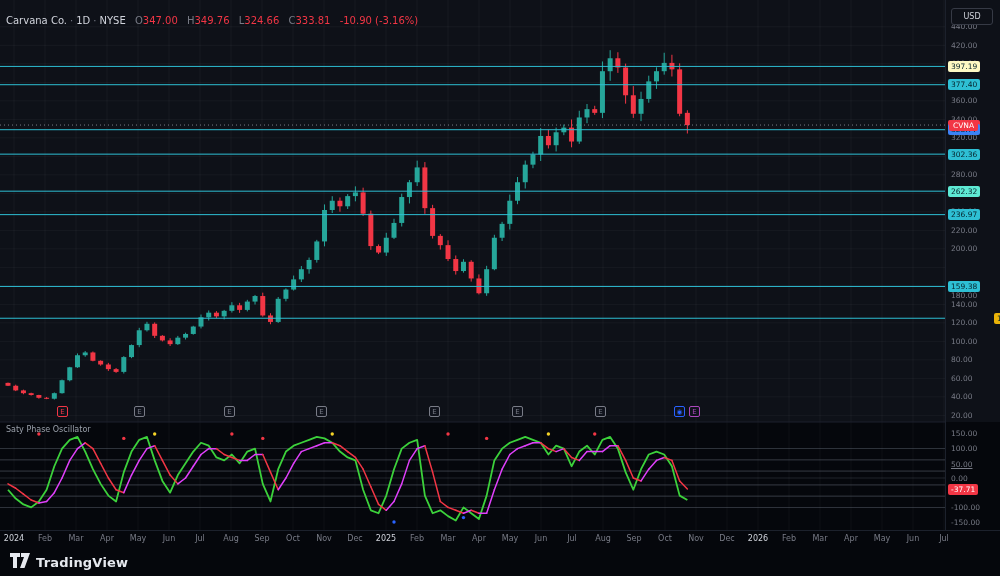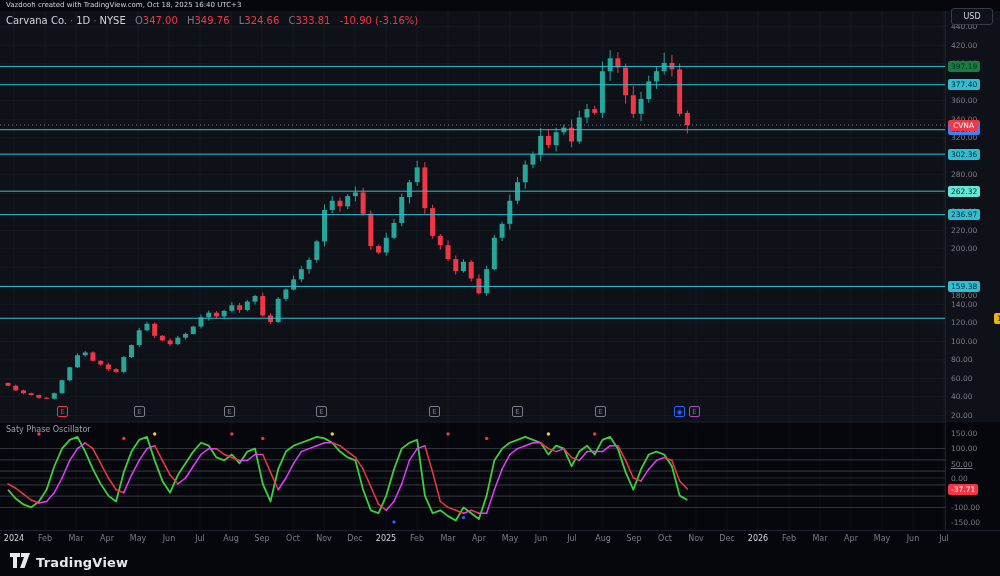--- a/index.html
+++ b/index.html
@@ -34,21 +34,20 @@
   .month{position:absolute;transform:translateX(-50%);font-size:8px;color:#787b86;top:3px;white-space:nowrap;}
   .month.year{color:#d1d4dc;text-align:center;}
   .logo{position:absolute;left:10px;top:22px;display:flex;align-items:center;gap:6px;z-index:6;}
   .logo-text{font-size:13px;font-weight:bold;color:#e6e9ef;letter-spacing:0.2px;}
 </style>
 </head>
 <body>
 
 <div class="screen">
 
-  <div class="attribution">Vazdooh created with TradingView.com, Oct 18, 2025 16:40 UTC+3</div>
 
   <svg id="chart-svg" width="945" height="530">
       <rect x="0" y="0" width="945" height="422" fill="#0e1118"></rect>
       <rect x="0" y="422" width="945" height="108" fill="#05070c"></rect>
       <line x1="0" y1="415.3741496598639" x2="945" y2="415.3741496598639" stroke="rgba(255,255,255,0.04)"></line>
       <line x1="0" y1="396.8707482993197" x2="945" y2="396.8707482993197" stroke="rgba(255,255,255,0.04)"></line>
       <line x1="0" y1="378.3673469387755" x2="945" y2="378.3673469387755" stroke="rgba(255,255,255,0.04)"></line>
       <line x1="0" y1="359.86394557823127" x2="945" y2="359.86394557823127" stroke="rgba(255,255,255,0.04)"></line>
       <line x1="0" y1="341.36054421768705" x2="945" y2="341.36054421768705" stroke="rgba(255,255,255,0.04)"></line>
       <line x1="0" y1="322.85714285714283" x2="945" y2="322.85714285714283" stroke="rgba(255,255,255,0.04)"></line>
@@ -449,21 +448,21 @@
       <div class="tick" style="top: 373.867px;">60.00</div>
       <div class="tick" style="top: 392.371px;">40.00</div>
       <div class="tick" style="top: 410.874px;">20.00</div>
       <div class="tick" style="top: 429.475px;">150.00</div>
       <div class="tick" style="top: 444.15px;">100.00</div>
       <div class="tick" style="top: 460px; text-decoration: underline;">50.00</div>
       <div class="tick" style="top: 473.5px;">0.00</div>
       <div class="tick" style="top: 488.175px;">-50.00</div>
       <div class="tick" style="top: 502.85px;">-100.00</div>
       <div class="tick" style="top: 517.525px;">-150.00</div>
-      <div class="pill" style="top: 60.9093px; background: #15803d; color: rgb(7, 36, 44);">397.19</div>
+      <div class="pill" style="top: 60.9093px; background: #fef9c3; color: rgb(7, 36, 44);">397.19</div>
       <div class="pill" style="top: 79.2184px; background: rgb(46, 191, 212); color: rgb(7, 36, 44);">377.40</div>
       <div class="pill" style="top: 124.209px; background: #3b82f6; color: rgb(7, 36, 44);">328.77</div>
       <div class="pill" style="top: 148.643px; background: rgb(46, 191, 212); color: rgb(7, 36, 44);">302.36</div>
       <div class="pill" style="top: 185.687px; background: #5eead4; color: rgb(7, 36, 44);">262.32</div>
       <div class="pill" style="top: 209.14px; background: rgb(46, 191, 212); color: rgb(7, 36, 44);">236.97</div>
       <div class="pill" style="top: 280.924px; background: rgb(46, 191, 212); color: rgb(7, 36, 44);">159.38</div>
       <div class="pill" style="top: 312.741px; background: #eab308; color: rgb(7, 36, 44); margin-left: 46px;">124.99</div>
     </div>
 
   <div class="usd-btn">USD</div>

